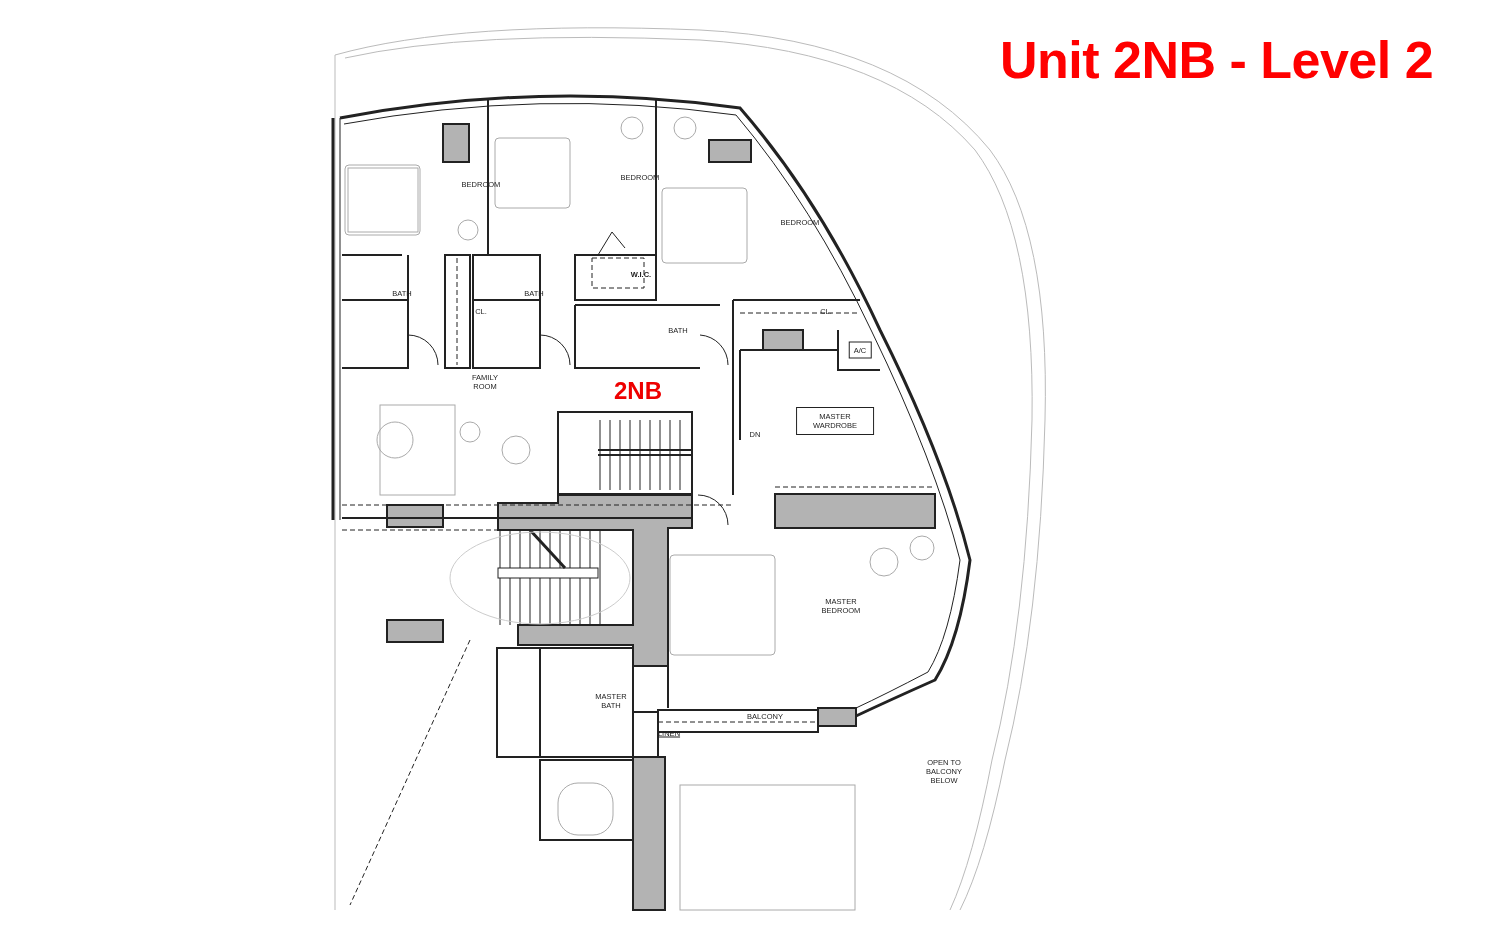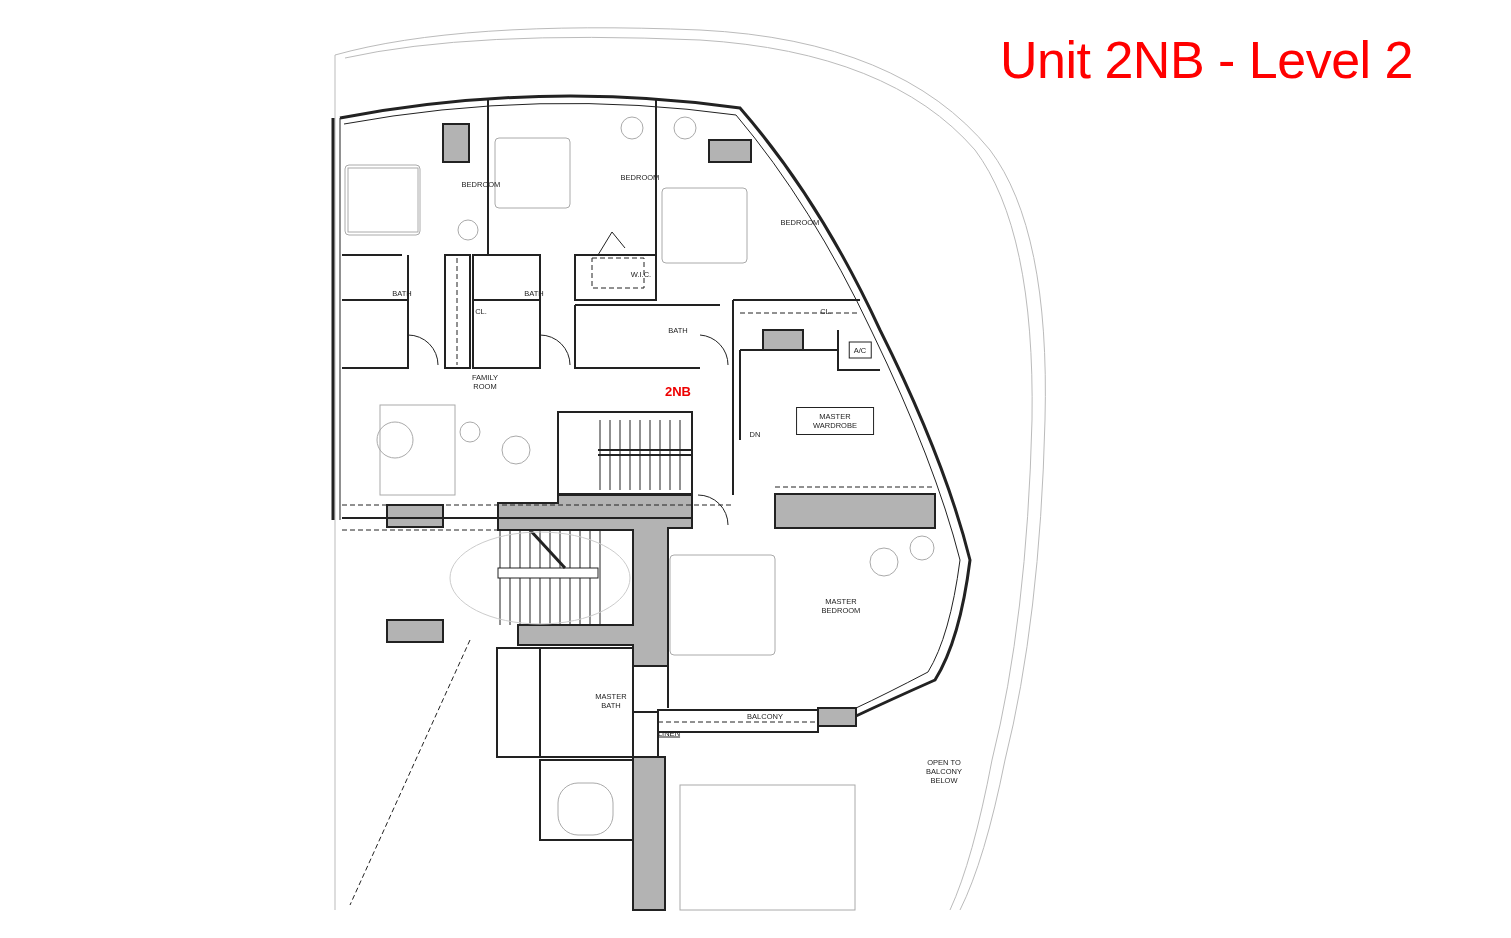--- a/index.html
+++ b/index.html
@@ -1,20 +1,20 @@
 <!DOCTYPE html>
 <html><head>
 <meta charset="utf-8">
 <style>
   html,body{margin:0;padding:0;background:#fff;}
   body{width:1511px;height:938px;position:relative;overflow:hidden;font-family:"Liberation Sans",sans-serif;}
-  #title{position:absolute;left:1000px;top:30px;font-size:52px;font-weight:normal;color:#f00;letter-spacing:-0.5px;white-space:nowrap;}
+  #title{position:absolute;left:1000px;top:30px;font-size:52px;font-weight:bold;color:#f00;letter-spacing:-0.5px;white-space:nowrap;}
   svg{position:absolute;left:0;top:0;}
   .lbl{position:absolute;font-size:7.5px;color:#222;text-align:center;line-height:9px;white-space:pre;transform:translate(-50%,-50%);padding-left:48px;}
-  #unit-label{position:absolute;left:638px;top:391px;transform:translate(-50%,-50%);font-size:13px;font-weight:bold;color:#e00;margin-left:40px;}
+  #unit-label{position:absolute;left:638px;top:391px;transform:translate(-50%,-50%);font-size:24px;font-weight:bold;color:#e00;}
 </style>
 </head>
 <body>
 
 <div id="title">Unit 2NB - Level 2</div>
 
 <svg width="1511" height="938" viewBox="0 0 1511 938">
 
   <g fill="none" stroke="#bbb" stroke-width="1">
     <path d="M335 55 L335 910"></path>
@@ -106,21 +106,21 @@
     <path d="M598 255 L612 232 L625 248"></path>
   </g>
 </svg>
 
 <div class="lbl" style="left:457px;top:184px;">BEDROOM</div>
 <div class="lbl" style="left:616px;top:177px;">BEDROOM</div>
 <div class="lbl" style="left:776px;top:222px;">BEDROOM</div>
 <div class="lbl" style="left:378px;top:293px;">BATH</div>
 <div class="lbl" style="left:457px;top:311px;">CL.</div>
 <div class="lbl" style="left:510px;top:293px;">BATH</div>
-<div class="lbl" style="left:617px;top:274px;">W.I.C.</div>
+<div class="lbl" style="left:617px;top:274px;font-weight:bold;">W.I.C.</div>
 <div class="lbl" style="left:654px;top:330px;">BATH</div>
 <div class="lbl" style="left:802px;top:311px;">CL.</div>
 <div class="lbl" style="left:860px;top:350px;border:1px solid #222;padding:3px 4px;text-align:right;">A/C</div>
 <div class="lbl" style="left:444px;top:382px;margin-left:17px;">FAMILY
 ROOM</div>
 <div class="lbl" style="left:835px;top:421px;border:1px solid #222;padding:4px 16px;">MASTER
 WARDROBE</div>
 <div class="lbl" style="left:817px;top:606px;">MASTER
 BEDROOM</div>
 <div class="lbl" style="left:587px;top:701px;">MASTER

